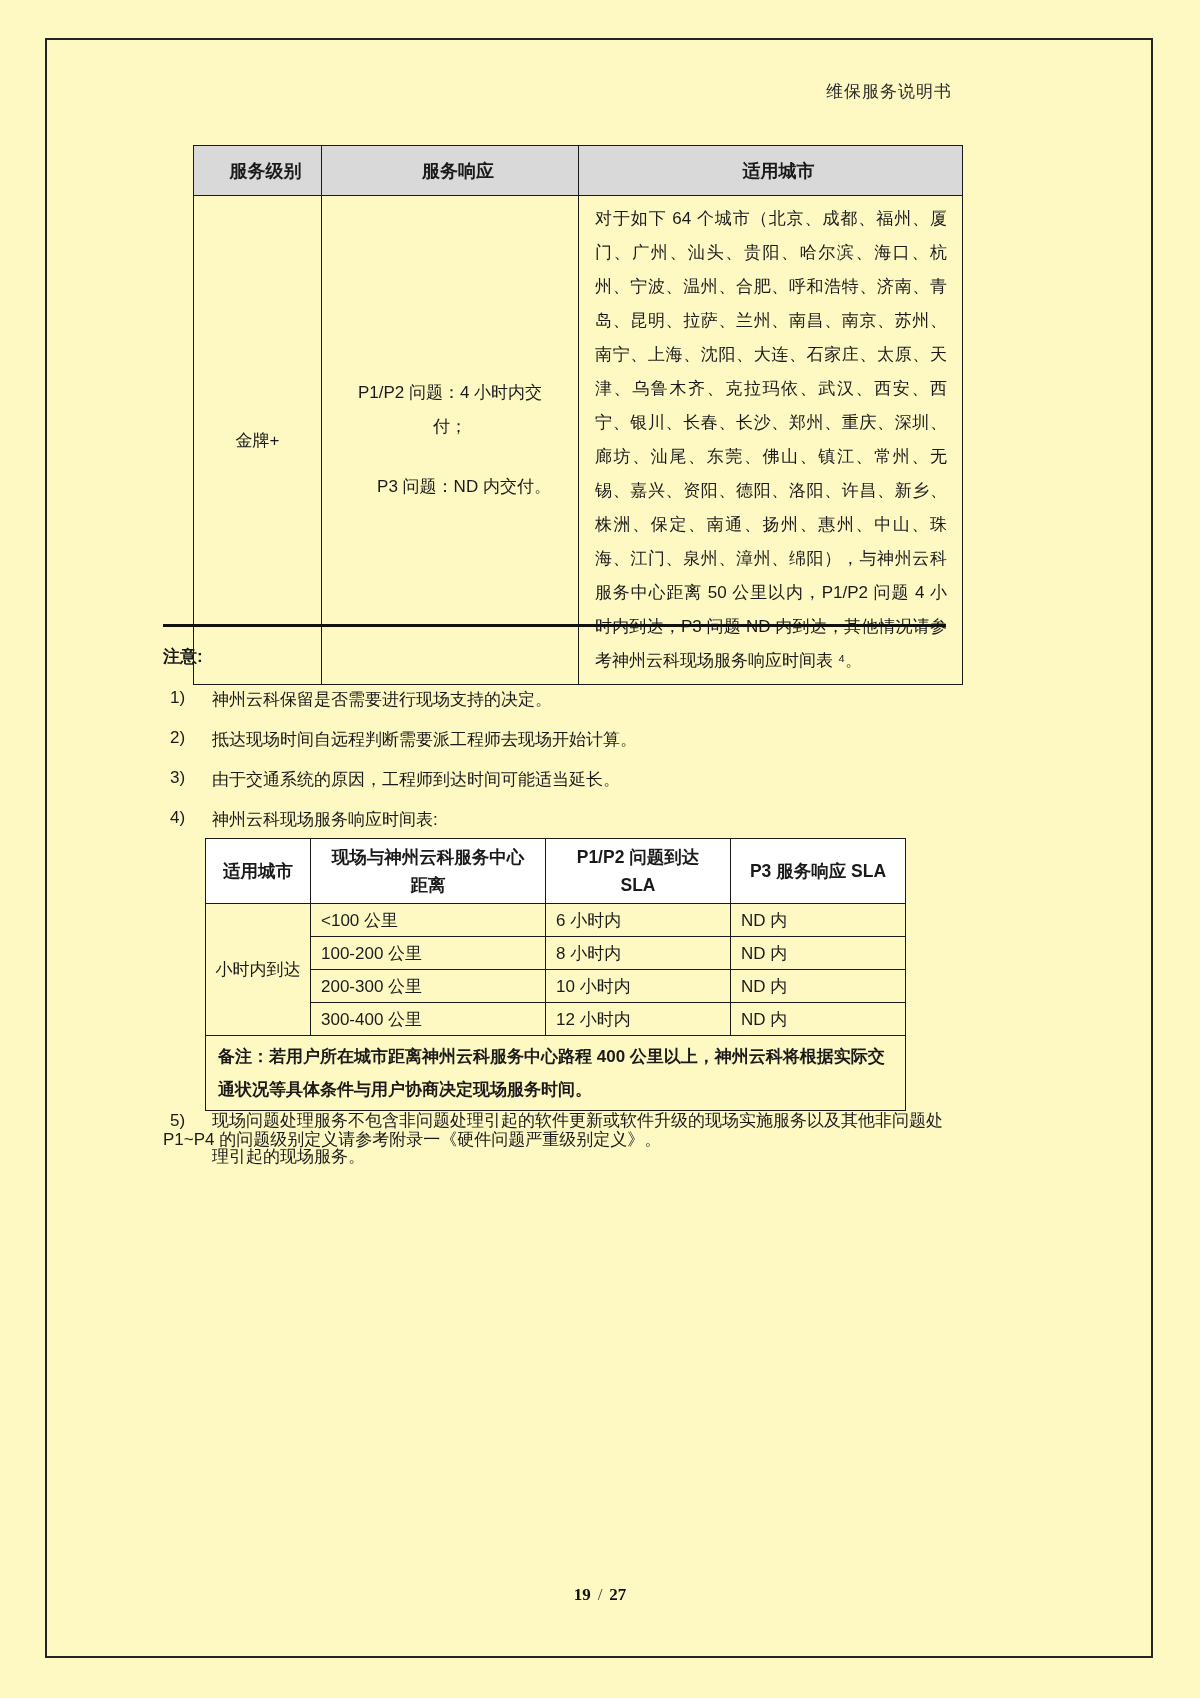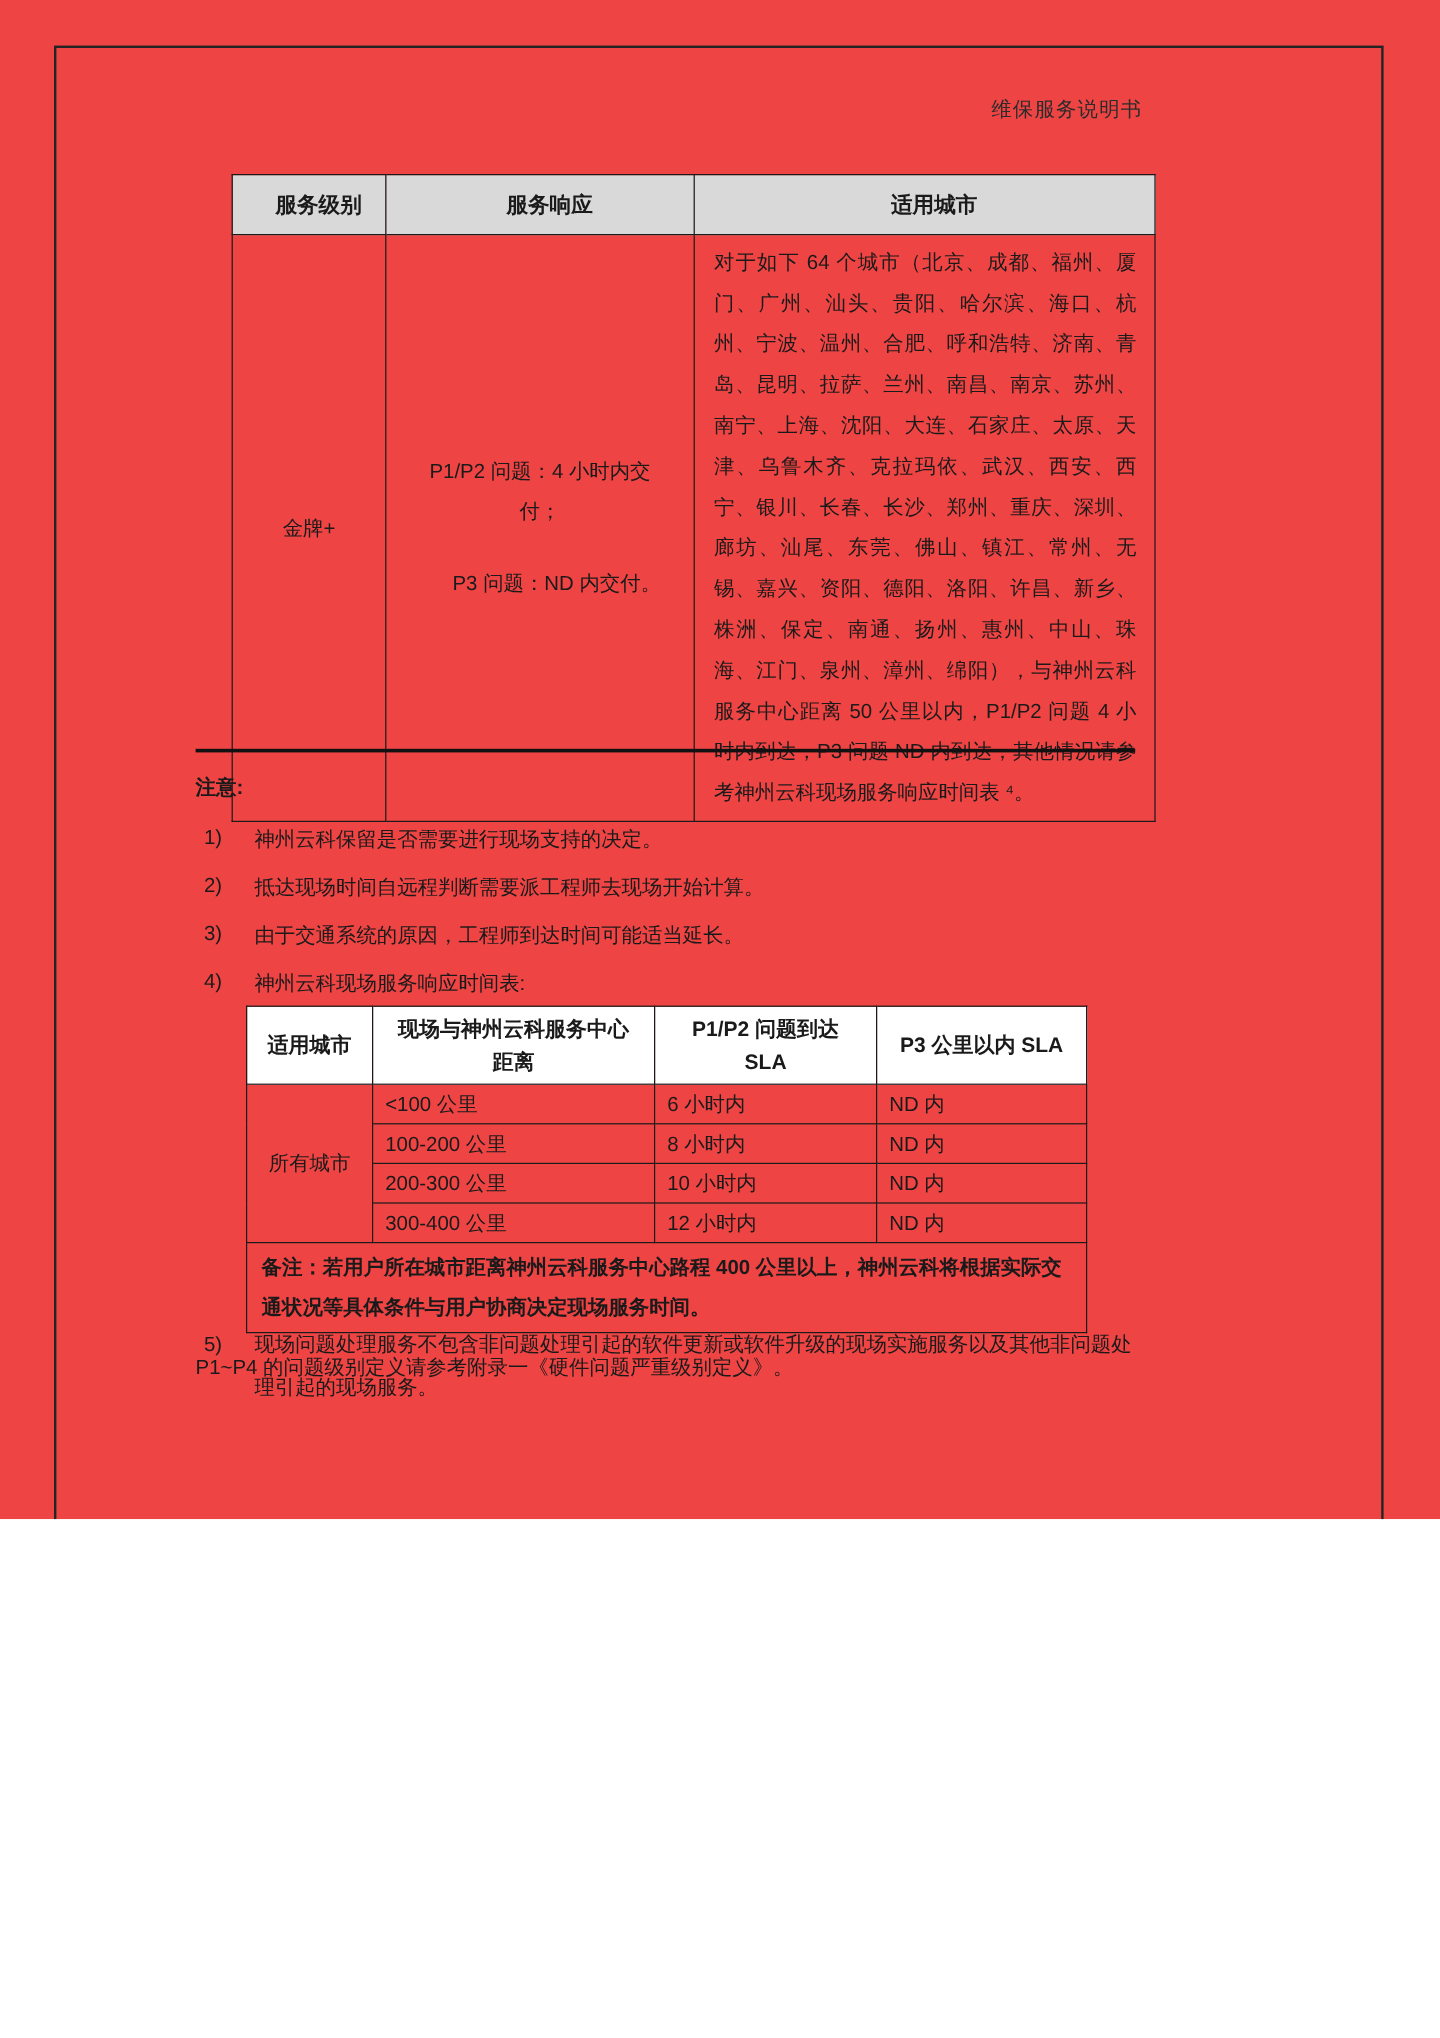--- a/index.html
+++ b/index.html
@@ -1,20 +1,20 @@
 <!DOCTYPE html>
 <html><head>
 <meta charset="utf-8">
 <style>
   html, body { margin: 0; padding: 0; background: #ffffff; }
   .page {
     position: relative;
     width: 1200px;
-    height: 1266px;
-    background: #ef4444;
+    height: 1698px;
+    background: #fef9c3;
     font-family: "Liberation Sans", sans-serif;
     color: #1a1a1a;
     overflow: hidden;
   }
   .frame {
     position: absolute;
     left: 45px; top: 38px;
     width: 1108px; height: 1620px;
     border: 2px solid #242424;
     box-sizing: border-box;
@@ -198,26 +198,26 @@
         <col style="width:185px">
         <col style="width:175px">
     </colgroup>
     <thead>
       <tr>
         <th>适用城市</th>
         <th>现场与神州云科服务中心
 距离</th>
         <th>P1/P2 问题到达
 SLA</th>
-        <th>P3 公里以内 SLA</th>
+        <th>P3 服务响应 SLA</th>
       </tr>
     </thead>
     <tbody>
       <tr>
-        <td class="scope" rowspan="4">所有城市</td>
+        <td class="scope" rowspan="4">小时内到达</td>
         <td>&lt;100 公里</td>
         <td>6 小时内</td>
         <td>ND 内</td>
       </tr>
       <tr>
         <td>100-200 公里</td>
         <td>8 小时内</td>
         <td>ND 内</td>
       </tr>
       <tr>

